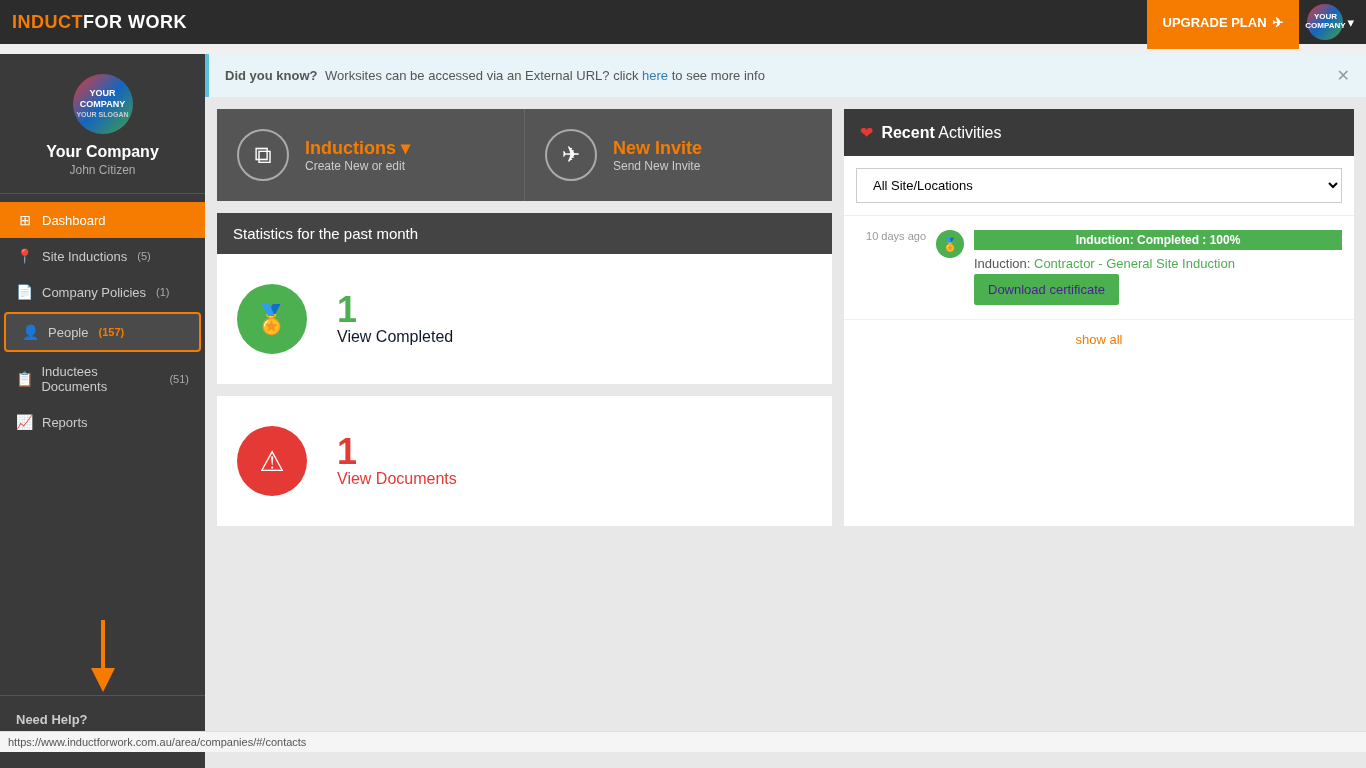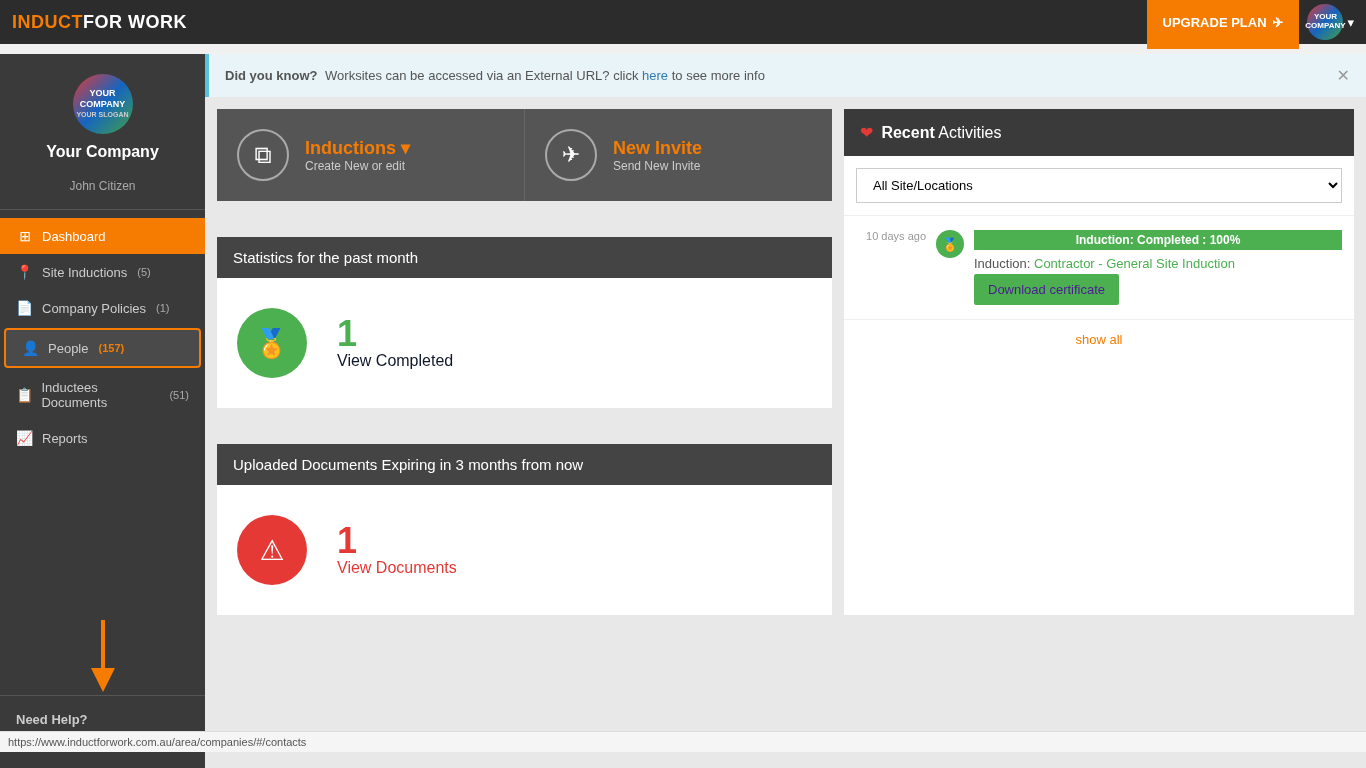--- a/index.html
+++ b/index.html
@@ -100,21 +100,21 @@
       color: white;
       font-size: 16px;
       font-weight: bold;
       text-align: right;
       line-height: 1.2;
     }
     .sidebar-user-name {
       color: #aaa;
       font-size: 12px;
       text-align: center;
-      margin-top: 18px;
+      margin-top: 2px;
     }
     .sidebar-nav {
       flex: 1;
       padding-top: 8px;
     }
     .nav-item {
       display: flex;
       align-items: center;
       padding: 10px 16px;
       color: #ccc;
@@ -216,21 +216,20 @@
     .action-card-text .card-sub {
       color: #ccc;
       font-size: 12px;
     }
 
     
     .stats-card, .docs-card {
       background: #555;
       padding: 0;
       border-radius: 0;
-      margin-top: 24px;
     }
     .card-header {
       background: #444;
       padding: 12px 16px;
       color: white;
       font-size: 15px;
       font-weight: normal;
     }
     .card-body {
       padding: 30px 20px;
@@ -504,21 +503,20 @@
               <span>🏅</span>
             </div>
             <div class="stat-info">
               <div class="stat-number">1</div>
               <div class="stat-label" style="cursor:pointer;">View Completed</div>
             </div>
           </div>
         </div>
 
         <div class="docs-card">
-          <div class="card-header">Uploaded Documents Expiring in 3 months from now</div>
           <div class="card-body">
             <div class="warn-circle">
               <span style="font-size:28px; color:white;">⚠</span>
             </div>
             <div class="stat-info">
               <div class="warn-number">1</div>
               <div class="warn-label" style="cursor:pointer;">View Documents</div>
             </div>
           </div>
         </div>

